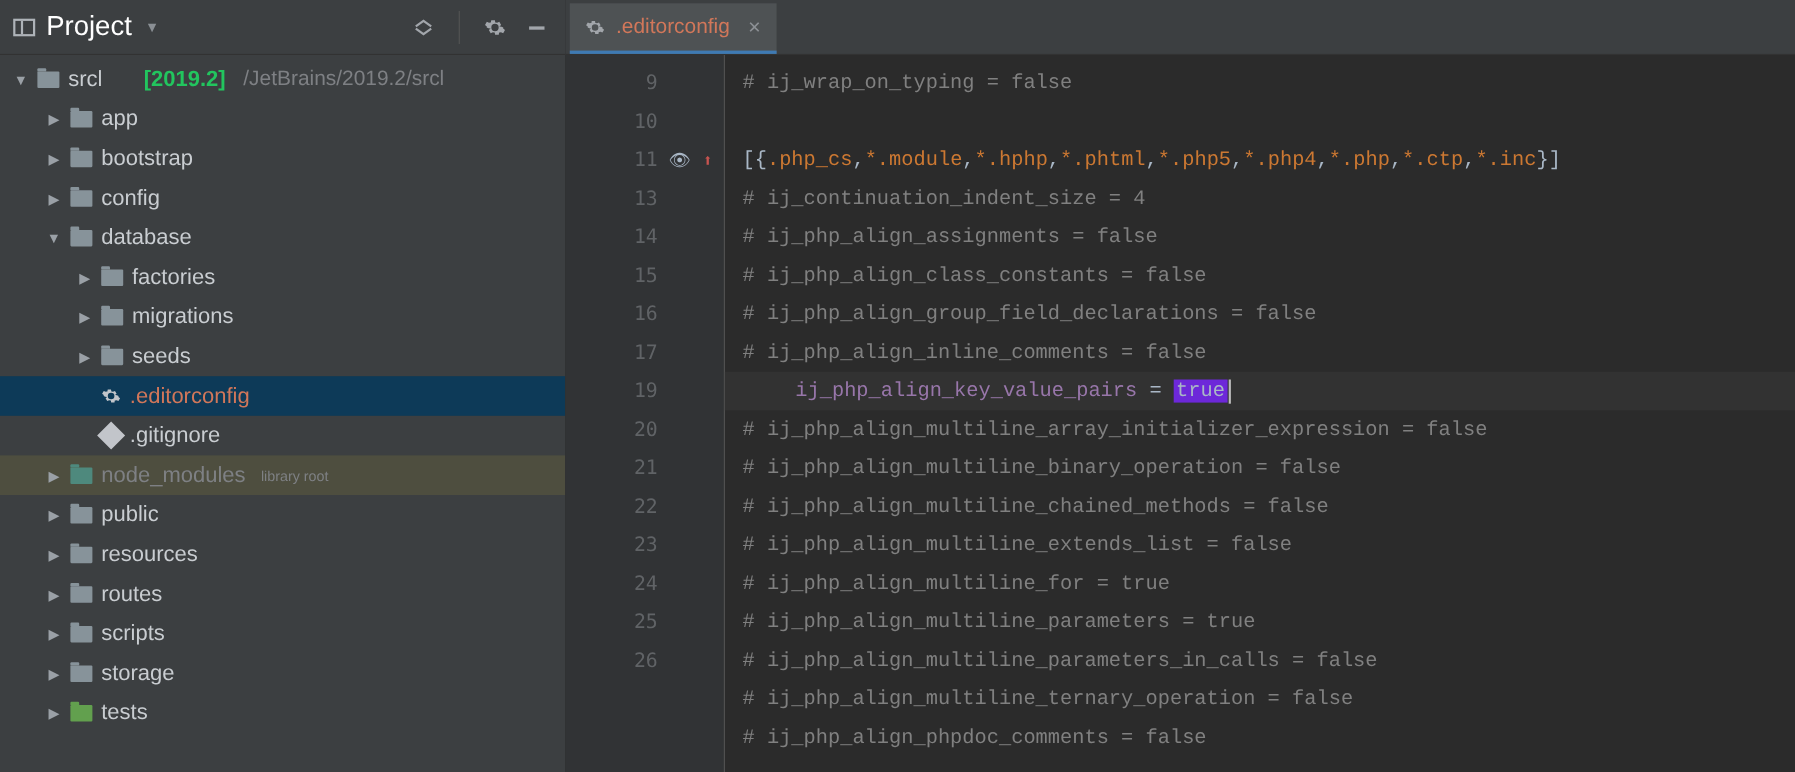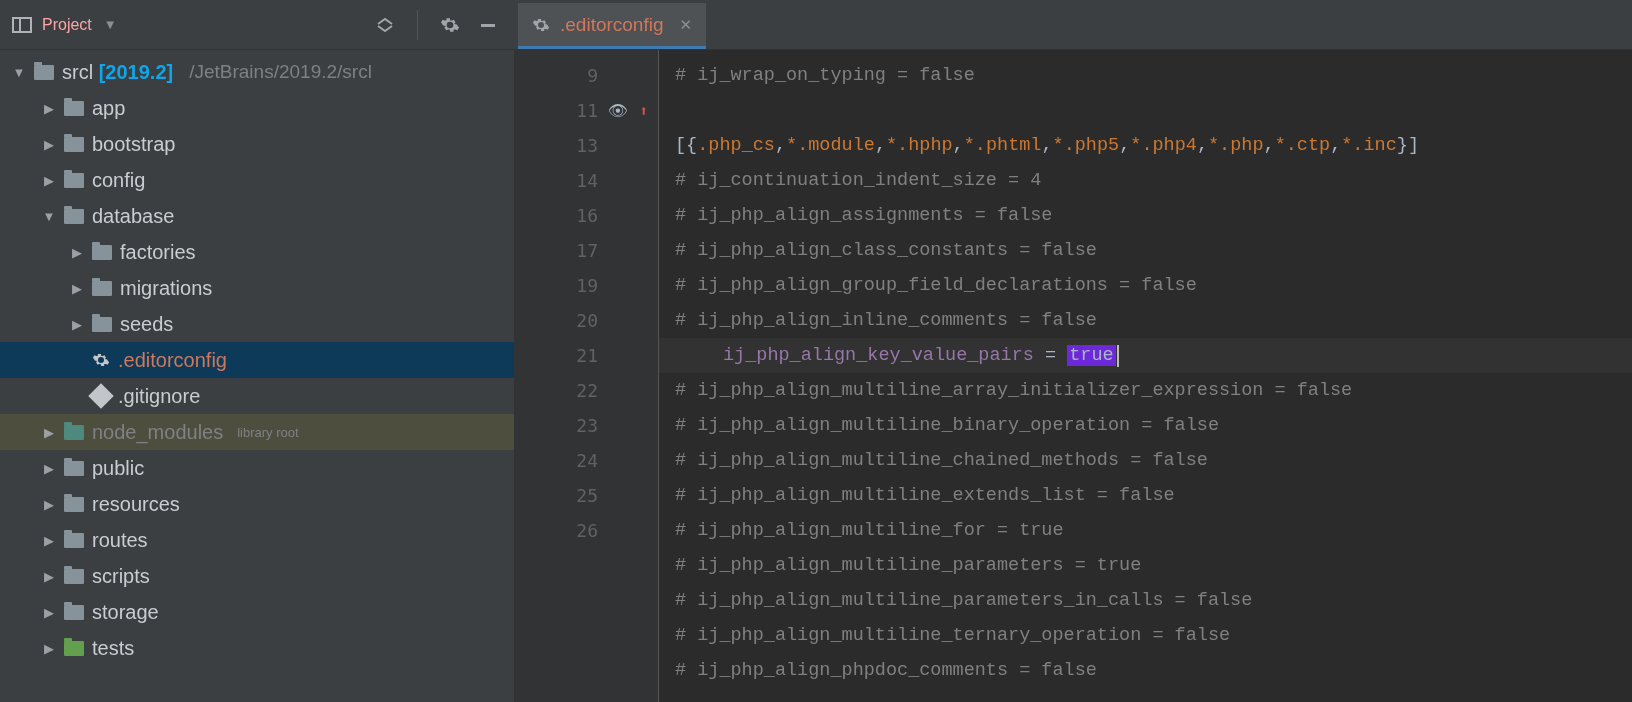--- a/index.html
+++ b/index.html
@@ -8,21 +8,21 @@
   font-family:"Segoe UI",Arial,sans-serif; font-size:18px;
   width:1632px; height:702px; overflow:hidden; display:flex;
 }
 .sidebar { width:514px; background:#3c3f41; display:flex; flex-direction:column; }
 .sidebar-header {
   height:50px; display:flex; align-items:center; padding:0 12px;
   border-bottom:1px solid #323232; gap:10px;
 }
 .view-icon { width:20px; height:16px; border:2px solid #aeb3b8; display:inline-block; position:relative; }
 .view-icon::before { content:""; position:absolute; left:5px; top:0; bottom:0; width:2px; background:#aeb3b8; }
-.view-title { color:#fca5a5; font-size:16px; font-weight:400; }
+.view-title { color:#ffffff; font-size:25px; font-weight:400; }
 .dropdown-arrow { color:#8a8f94; font-size:13px; margin-left:2px; }
 .header-spacer { flex:1; }
 .hdr-btn { width:28px; height:28px; display:inline-flex; align-items:center; justify-content:center; color:#a2a6ab; cursor:pointer; }
 .divider { width:1px; height:30px; background:#555; margin:0 8px; }
 .tree { flex:1; overflow:hidden; padding-top:4px; }
 .treerow {
   height:36px; display:flex; align-items:center; gap:8px;
   padding-left:var(--indent,14px); cursor:pointer; color:#c9cdd1; font-size:20px;
 }
 .treerow.selected { background:#0d3a58; }
@@ -39,21 +39,21 @@
 }
 .folder-icon.lib { background:#4e897d; }
 .folder-icon.lib::before { background:#4e897d; }
 .folder-icon.test { background:#62a04e; }
 .folder-icon.test::before { background:#62a04e; }
 .gear-file { color:#c2c5ca; font-size:18px; }
 .git-file { width:18px; height:18px; background:#c2c5ca; transform:rotate(45deg); display:inline-block; }
 .fname-orange { color:#d1775a; }
 .fname-dim { color:#7e8084; }
 .lib-tag { color:#7e8084; margin-left:6px; font-size:13px; }
-.root-bold { font-weight:700; color:#0ea5e9; }
+.root-bold { font-weight:700; color:#22c55e;margin-left:32px; }
 .root-path { color:#7e8084; font-size:19px; margin-left:8px; }
 
 .editor { flex:1; display:flex; flex-direction:column; background:#2b2b2b; }
 .tabbar { height:50px; background:#3c3f41; display:flex; align-items:flex-end; border-bottom:1px solid #323232; }
 .tab {
   height:46px; background:#4e5254; display:flex; align-items:center;
   gap:10px; padding:0 14px; border-bottom:3px solid #3f7ab3;
   margin-left:4px; cursor:pointer;
 }
 .tab .tabname { color:#d1775a; font-size:19px; }
@@ -218,23 +218,25 @@
             <path fill="#a2a6ab" d="M12 8a4 4 0 100 8 4 4 0 000-8zm9 4a7 7 0 01-.1 1.2l2 1.6-2 3.4-2.4-.9a7 7 0 01-2 .1l-.4 2.6h-4l-.4-2.6a7 7 0 01-2-.1l-2.4.9-2-3.4 2-1.6A7 7 0 013 12a7 7 0 01.1-1.2l-2-1.6 2-3.4 2.4.9a7 7 0 012-.1L7.9 4h4l.4 2.6a7 7 0 012 .1l2.4-.9 2 3.4-2 1.6A7 7 0 0121 12z"></path>
           </svg>
       </span>
       <span class="tabname">.editorconfig</span>
       <span class="close">✕</span>
     </div>
   </div>
   <div class="codearea">
     <div class="gutter" id="gutter">
         <div class="gline">9</div>
+        <div class="gline">10</div>
         <div class="gline">11<span class="eye">👁</span><span class="up-arrow">⬆</span></div>
         <div class="gline">13</div>
         <div class="gline">14</div>
+        <div class="gline">15</div>
         <div class="gline">16</div>
         <div class="gline">17</div>
         <div class="gline">19</div>
         <div class="gline">20</div>
         <div class="gline">21</div>
         <div class="gline">22</div>
         <div class="gline">23</div>
         <div class="gline">24</div>
         <div class="gline">25</div>
         <div class="gline">26</div>

